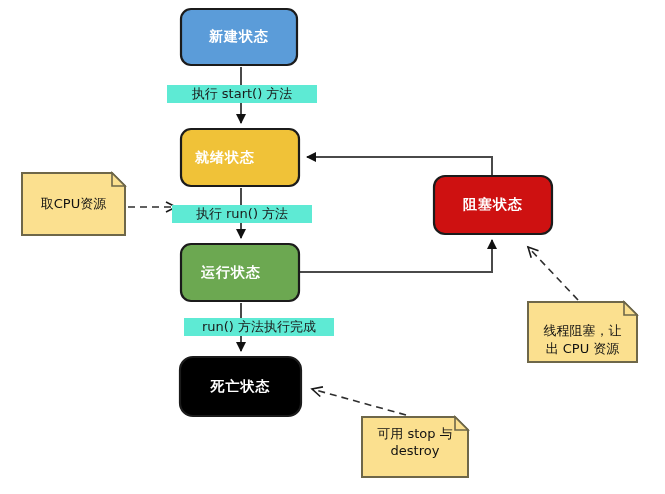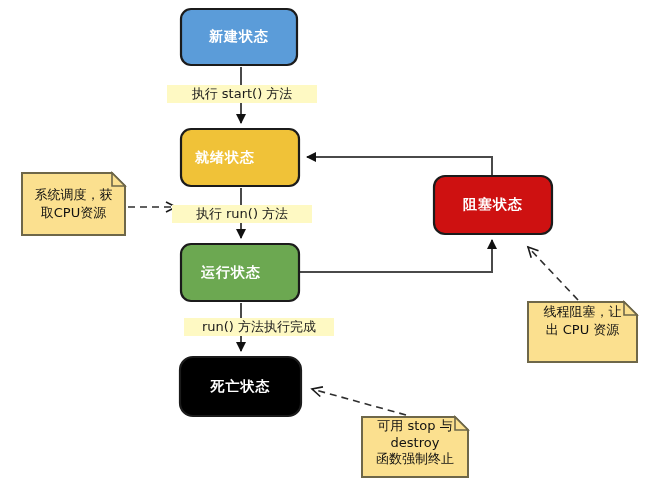--- a/index.html
+++ b/index.html
@@ -16,21 +16,21 @@
   .state-rect{stroke:#1b1b1b;stroke-width:2.2;}
   .note-shape{stroke:#6e6749;stroke-width:2;}
   .note-fold{stroke:#6e6749;stroke-width:1.6;}
   .state-label{
     position:absolute;display:flex;align-items:center;justify-content:center;
     color:#ffffff;font-size:14px;font-weight:bold;letter-spacing:1px;
     text-align:center;pointer-events:none;
   }
   .edge-label{
     position:absolute;display:flex;align-items:center;justify-content:center;
-    font-size:13px;color:#1a1a1a;background:#fef9c3;text-align:center;
+    font-size:13px;color:#1a1a1a;background:#5eead4;text-align:center;
   }
   .note-text{
     position:absolute;display:flex;flex-direction:column;align-items:center;justify-content:center;
     font-size:13px;color:#111111;line-height:1.35;text-align:center;
   }
 </style>
 </head>
 <body>
 
 <div class="canvas">
@@ -75,26 +75,24 @@
   <div class="state-label" style="left:166px;top:129px;width:118px;height:57px;">就绪状态</div>
   <div class="state-label" style="left:181px;top:244px;width:100px;height:57px;">运行状态</div>
   <div class="state-label" style="left:180px;top:357px;width:121px;height:59px;">死亡状态</div>
   <div class="state-label" style="left:434px;top:176px;width:118px;height:58px;">阻塞状态</div>
 
   <div class="edge-label" style="left:167px;top:85px;width:150px;height:18px;">执行 start() 方法</div>
   <div class="edge-label" style="left:172px;top:205px;width:140px;height:18px;">执行 run() 方法</div>
   <div class="edge-label" style="left:184px;top:318px;width:150px;height:18px;">run() 方法执行完成</div>
 
   <div class="note-text" style="left:24px;top:175px;width:99px;height:58px;">
-    <div>系统调度，获</div>
     <div>取CPU资源</div>
   </div>
-  <div class="note-text" style="left:530px;top:301px;width:105px;height:40px;">
+  <div class="note-text" style="left:530px;top:320px;width:105px;height:40px;">
     <div>线程阻塞，让</div>
     <div>出 CPU 资源</div>
   </div>
   <div class="note-text" style="left:364px;top:419px;width:102px;height:48px;line-height:1.3;">
     <div>可用 stop 与</div>
     <div>destroy</div>
-    <div>函数强制终止</div>
   </div>
 
 </div>
 
 </body></html>

